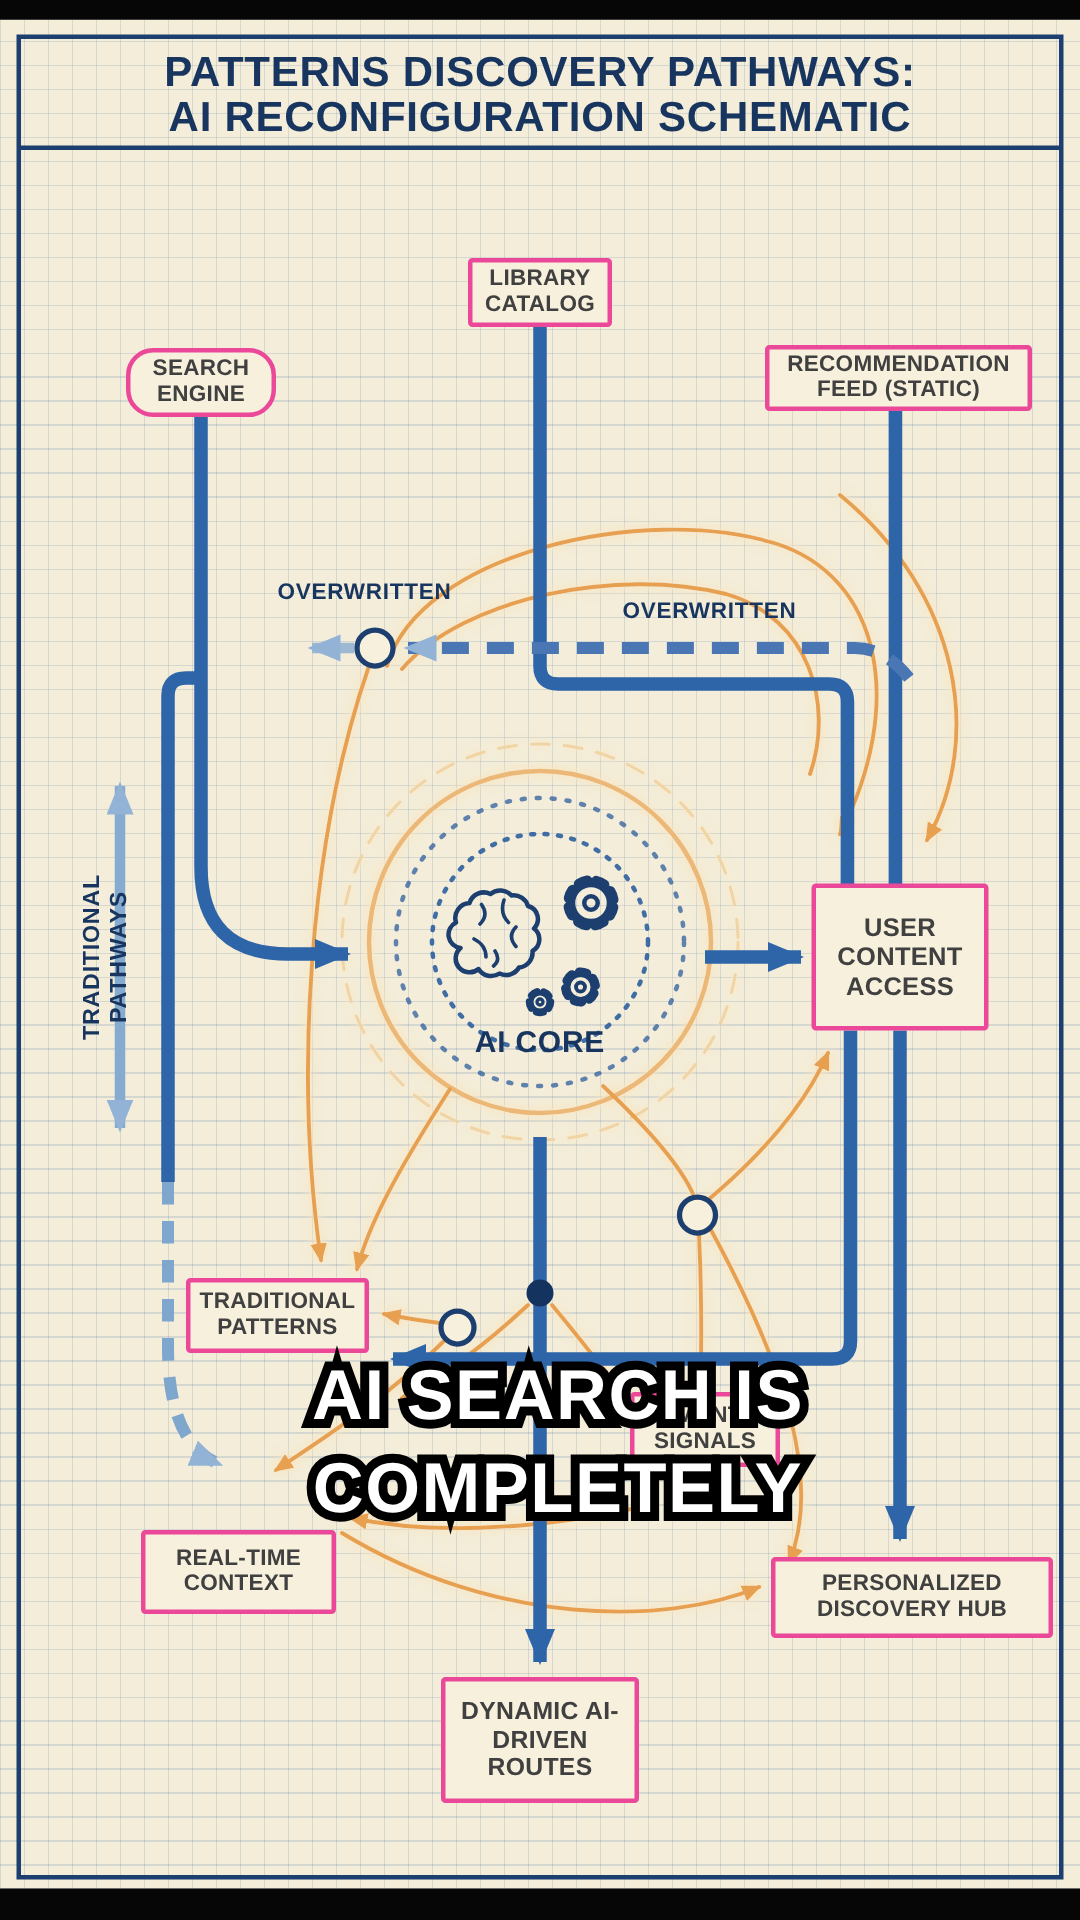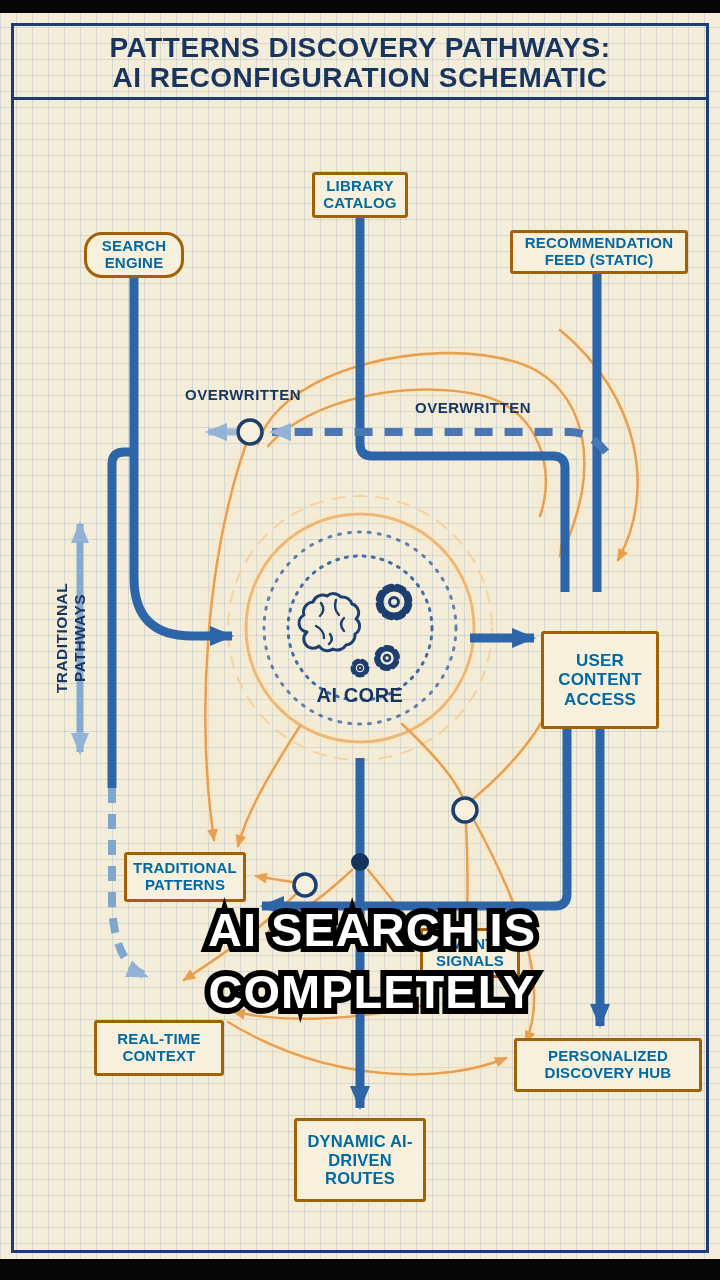--- a/index.html
+++ b/index.html
@@ -13,28 +13,28 @@
   .bar{position:absolute;left:0;width:720px;background:#060606;z-index:9;}
   .bar-top{top:0;height:13px;}
   .bar-bottom{top:1259px;height:21px;}
   .frame{position:absolute;left:11px;top:23px;width:698px;height:1230px;
          box-sizing:border-box;border:3px solid #1d3f70;z-index:2;}
   .title{position:absolute;left:0;width:720px;text-align:center;color:#17355e;
          font-weight:700;font-size:28px;letter-spacing:0.5px;z-index:3;}
   .title-1{top:32px;} .title-2{top:62px;}
   .title-rule{position:absolute;left:14px;top:97px;width:692px;height:3px;background:#1d3f70;z-index:3;}
   svg.diagram{position:absolute;left:0;top:0;z-index:2;}
-  .box{position:absolute;box-sizing:border-box;background:#f6f0dd;border:3px solid #a16207;
-       border-radius:3px;color:#0369a1;font-weight:700;font-size:15px;line-height:1.12;
+  .box{position:absolute;box-sizing:border-box;background:#f6f0dd;border:3px solid #ec4899;
+       border-radius:3px;color:#404040;font-weight:700;font-size:15px;line-height:1.12;
        display:flex;align-items:center;justify-content:center;text-align:center;
        padding:3px 5px;letter-spacing:0.2px;z-index:3;}
   .b-library{left:312px;top:172px;width:96px;height:46px;}
   .b-search{left:84px;top:232px;width:100px;height:46px;border-radius:18px;}
   .b-recfeed{left:510px;top:230px;width:178px;height:44px;}
-  .b-uca{left:541px;top:589px;width:118px;height:98px;font-size:17px;margin-top:42px;}
+  .b-uca{left:541px;top:589px;width:118px;height:98px;font-size:17px;}
   .b-behavioral{left:124px;top:852px;width:122px;height:50px;}
   .b-realtime{left:94px;top:988px;width:130px;height:56px;margin-top:32px;}
   .b-semantic{left:420px;top:928px;width:100px;height:50px;}
   .b-hub{left:514px;top:1038px;width:188px;height:54px;}
   .b-dynamic{left:294px;top:1118px;width:132px;height:84px;font-size:16.5px;}
   .lbl{position:absolute;color:#17355e;font-weight:700;font-size:15px;
        letter-spacing:0.5px;text-align:center;z-index:3;}
   .lbl-ow-left{left:183px;top:386px;width:120px;}
   .lbl-ow-right{left:413px;top:399px;width:120px;}
   .lbl-aicore{left:310px;top:684px;width:100px;font-size:20px;}

